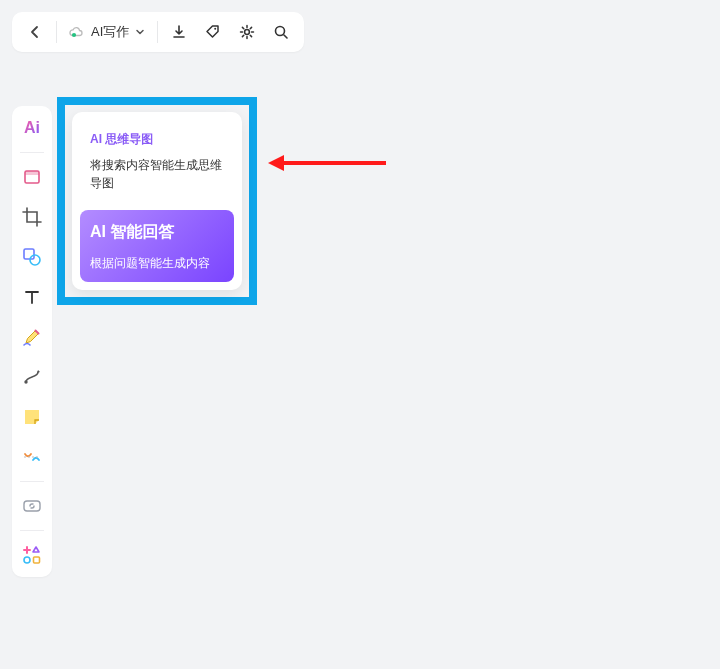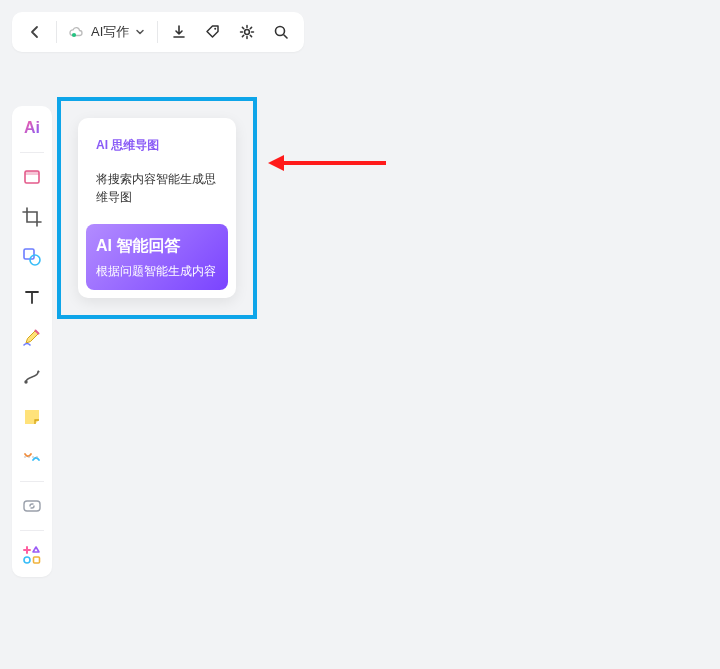--- a/index.html
+++ b/index.html
@@ -66,45 +66,45 @@
   }
   .hsep {
     width: 24px; height: 1px; background: #ececef;
   }
 
   
   .popup-frame {
     position: absolute;
     left: 57px; top: 97px;
     width: 200px;
-    border: 4px solid #0ea5e9;
-    padding: 17px;
+    border: 8px solid #0ea5e9;
+    padding: 7px;
   }
   .popup {
     background: #fff;
     border-radius: 10px;
     padding: 8px;
     box-shadow: 0 4px 14px rgba(0,0,0,0.08);
     display: flex; flex-direction: column; gap: 8px;
   }
   .card {
     border-radius: 8px;
     padding: 10px 10px;
     font-size: 12px;
     line-height: 1.5;
   }
   .card-plain { background: transparent; }
   .card-plain .title { color: #8a5cf6; font-size: 12px; font-weight: 600; }
-  .card-plain .desc  { color: #333; margin-top: 16px; }
+  .card-plain .desc  { color: #333; margin-top: 8px; }
   .card-grad {
     background: linear-gradient(135deg,#b38cff 0%,#7a44ff 100%);
     color: #fff;
   }
   .card-grad .title { font-size: 16px; font-weight: 700; }
-  .card-grad .desc  { color: #fff; margin-top: 4px; }
+  .card-grad .desc  { color: #fff; margin-top: 10px; }
 
   
   .arrow {
     position: absolute;
     left: 268px; top: 153px;
     width: 120px; height: 20px;
     pointer-events: none;
   }
 
   svg { display: block; }

